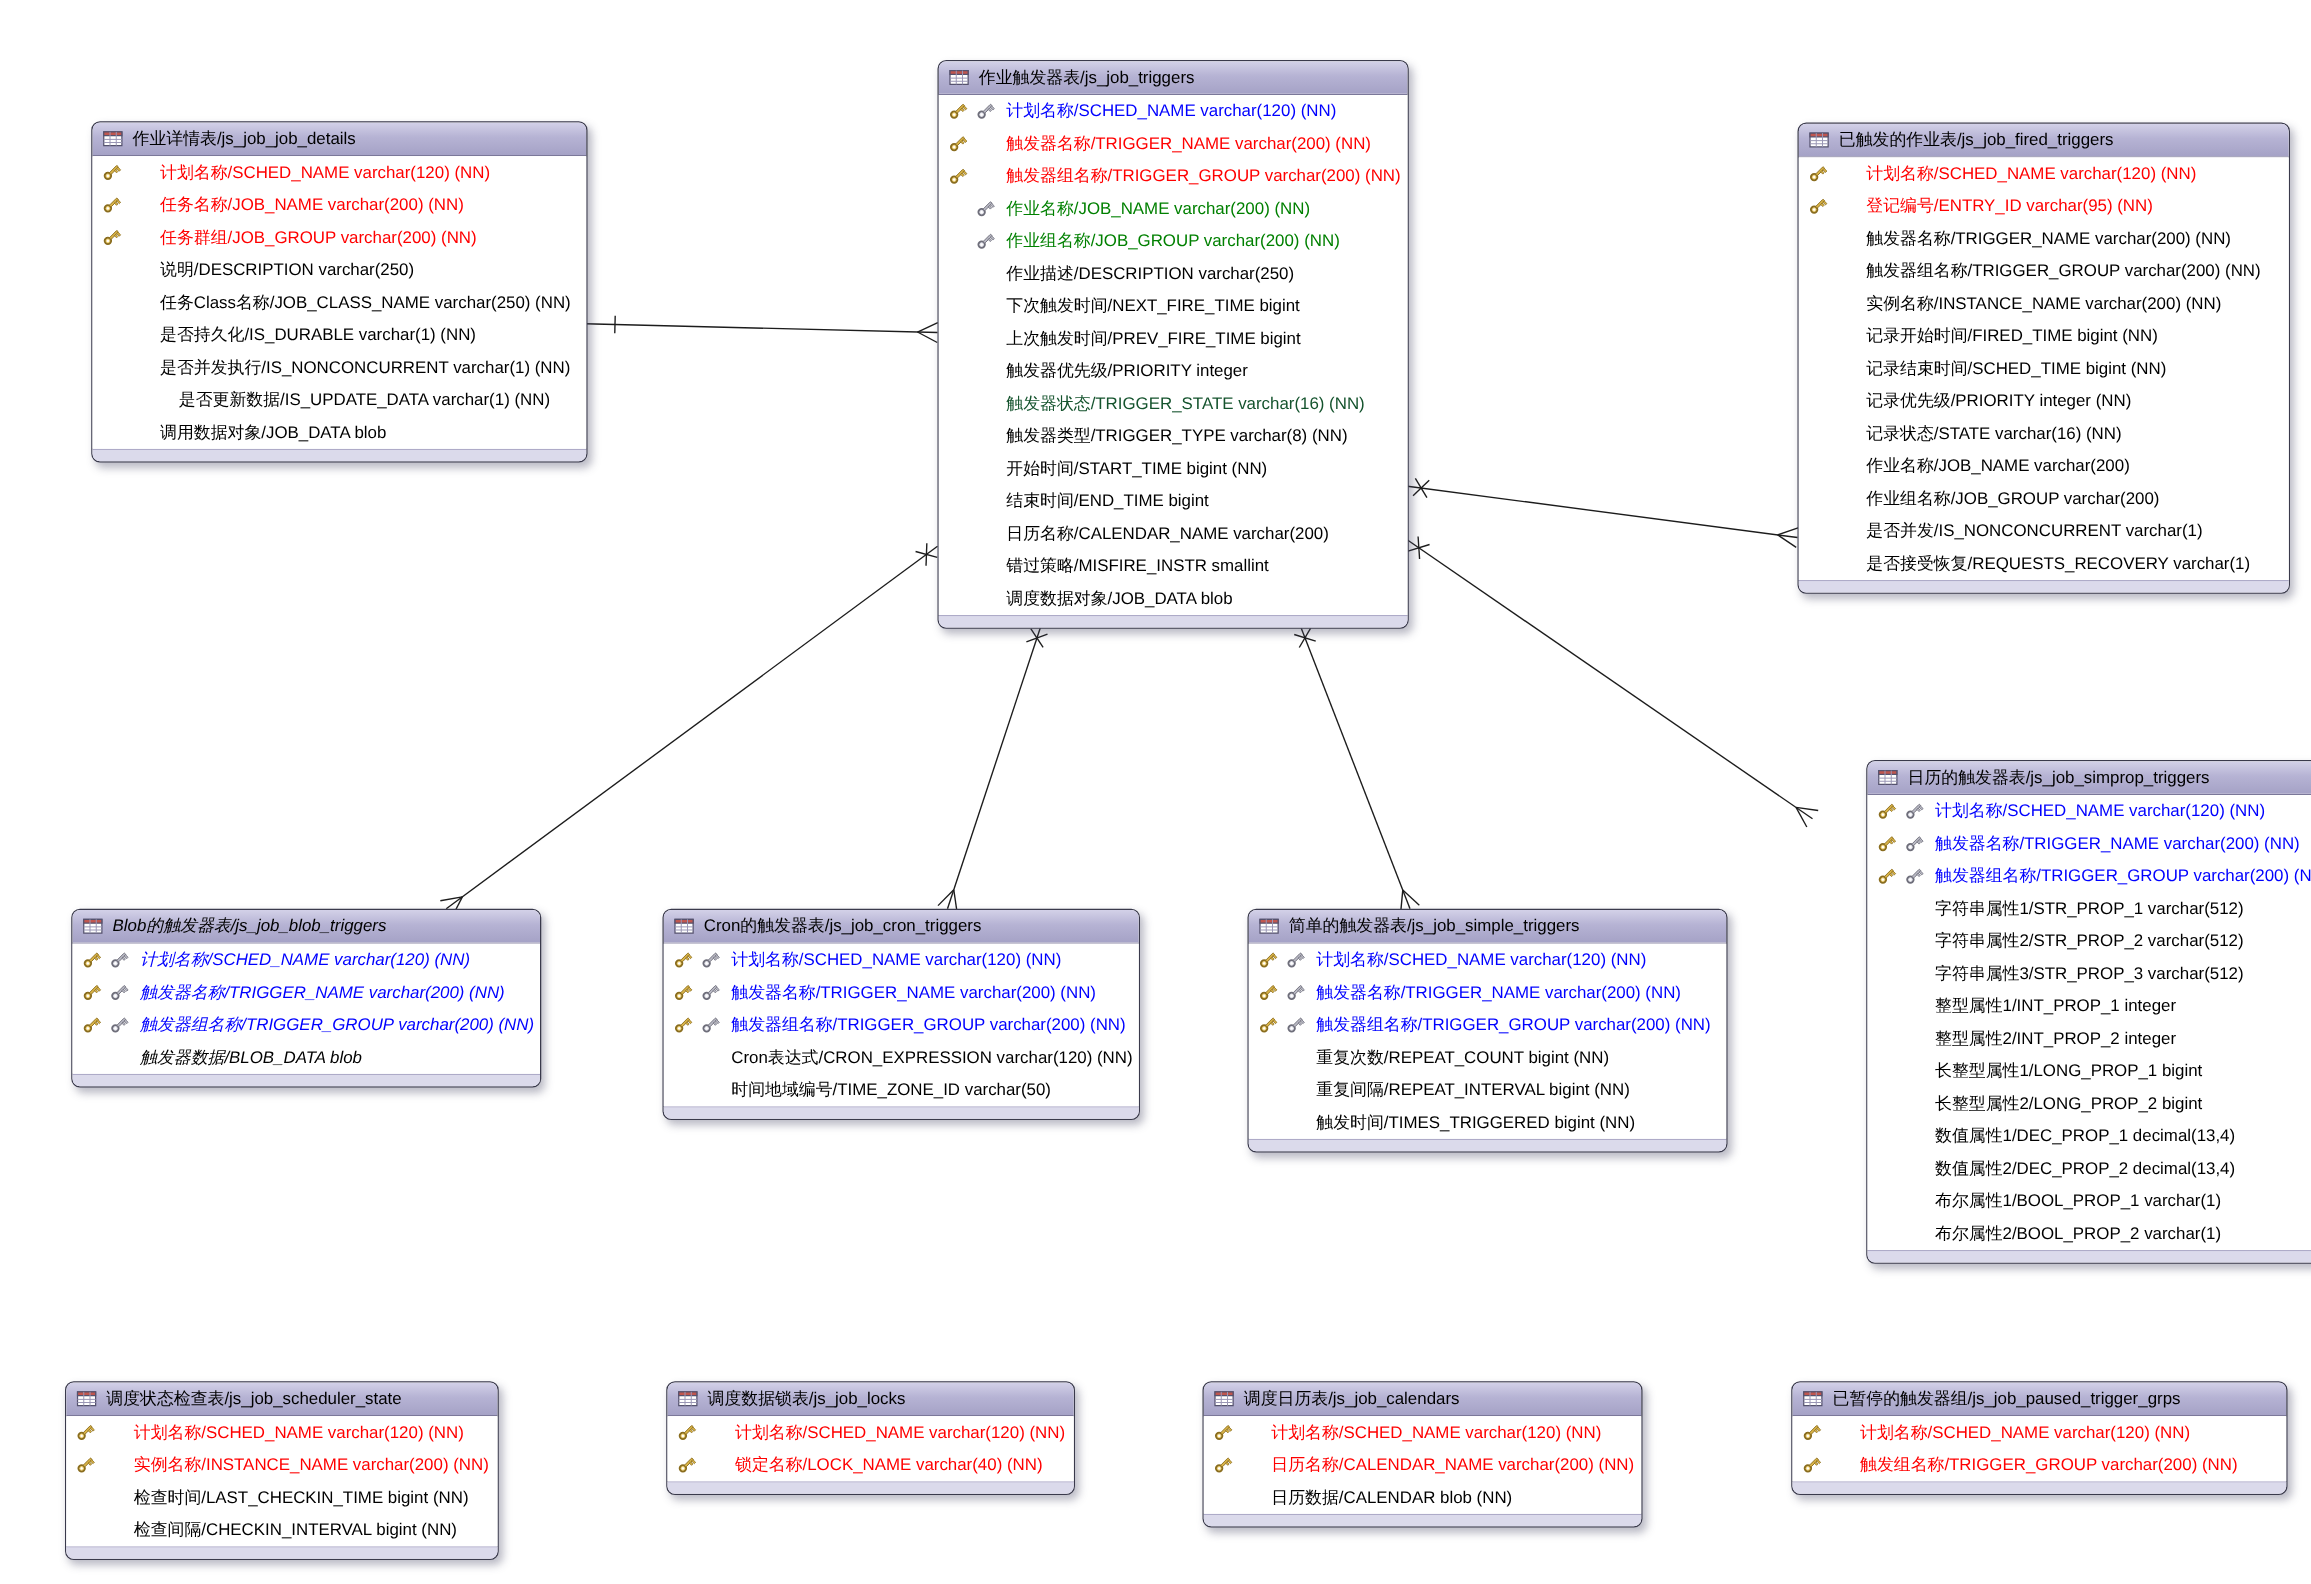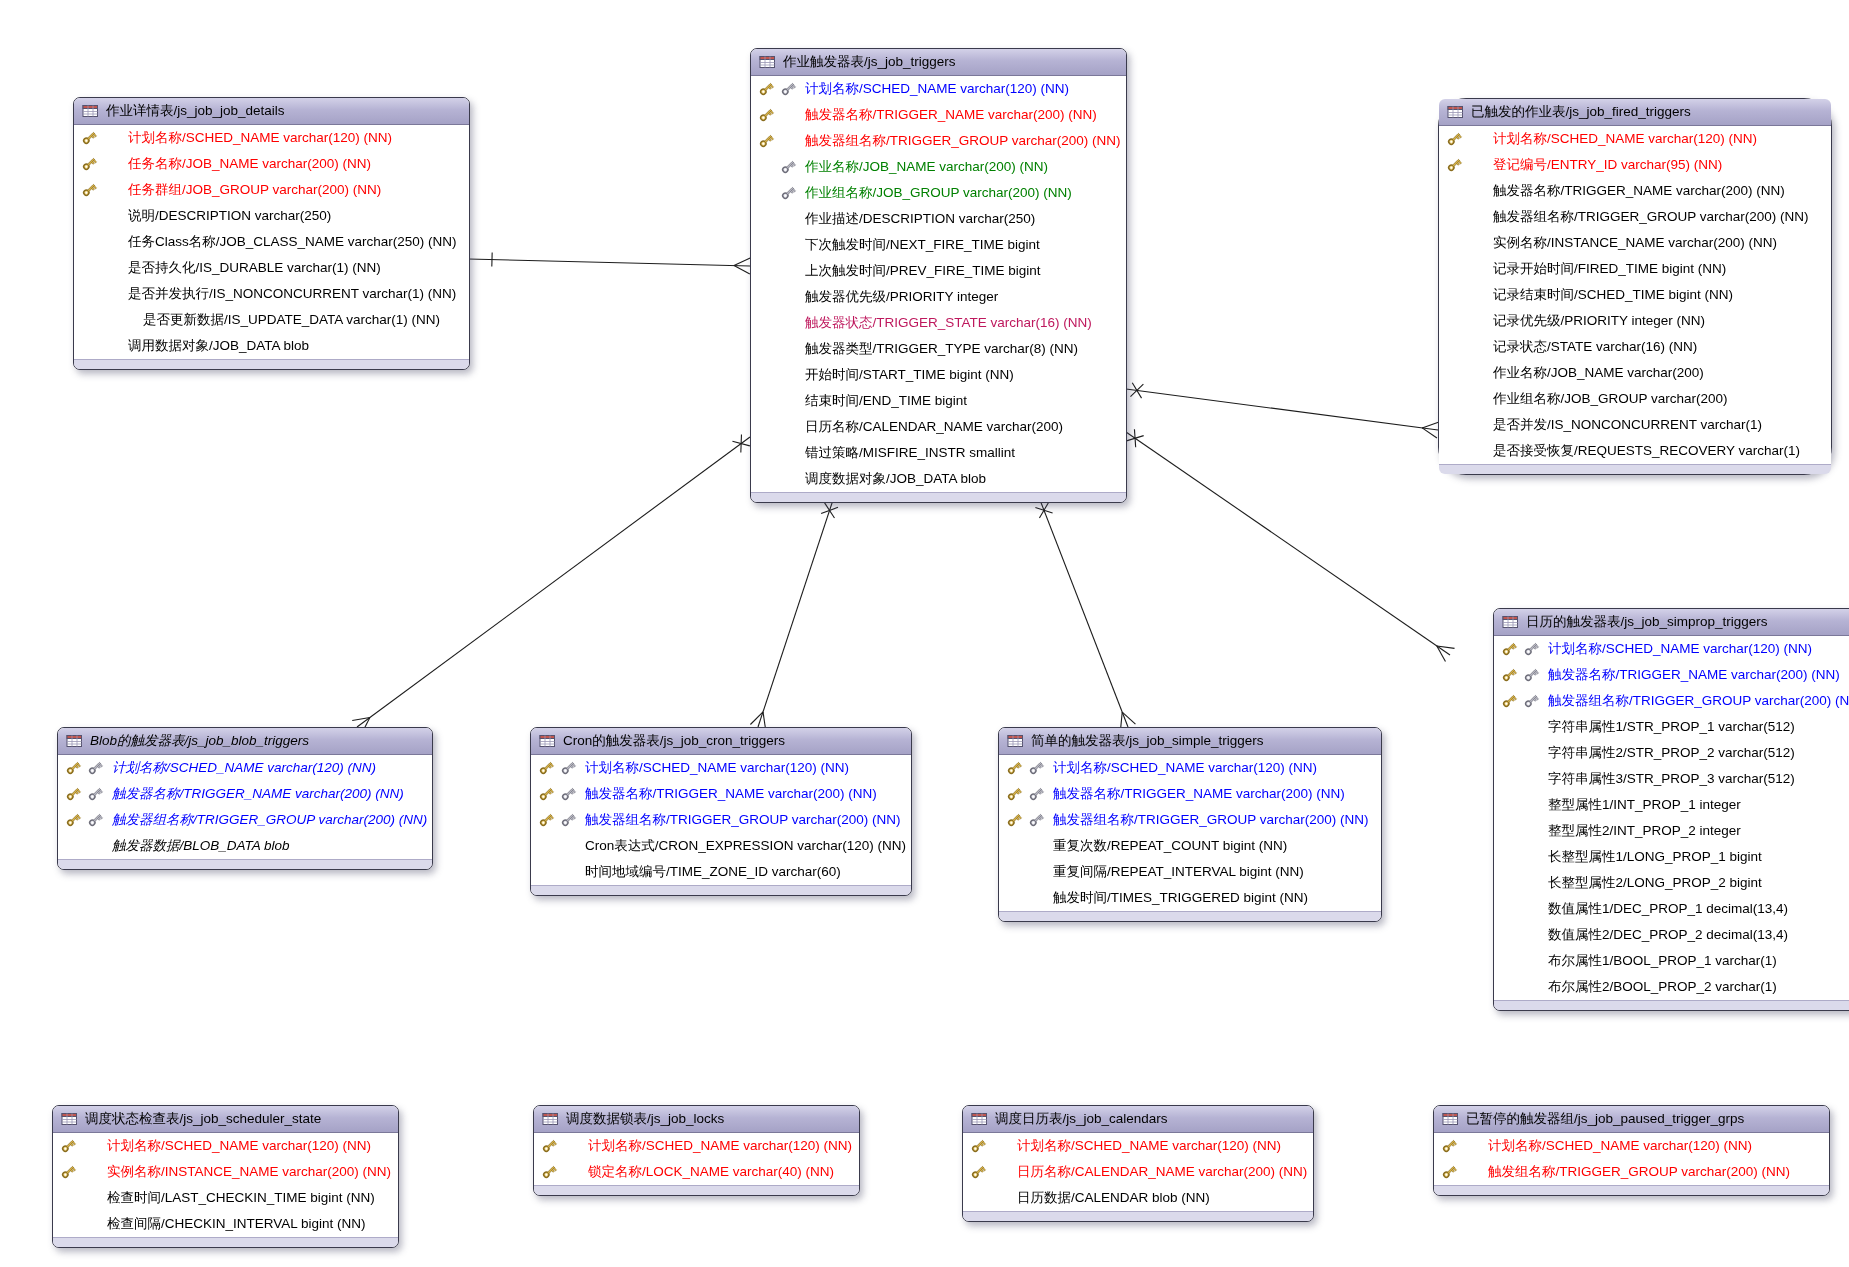--- a/index.html
+++ b/index.html
@@ -235,21 +235,21 @@
         <div class="trow">
           <span class="ftext" style="color: rgb(0, 0, 0);">下次触发时间/NEXT_FIRE_TIME bigint</span>
         </div>
         <div class="trow">
           <span class="ftext" style="color: rgb(0, 0, 0);">上次触发时间/PREV_FIRE_TIME bigint</span>
         </div>
         <div class="trow">
           <span class="ftext" style="color: rgb(0, 0, 0);">触发器优先级/PRIORITY integer</span>
         </div>
         <div class="trow">
-          <span class="ftext" style="color: #be185d;">触发器状态/TRIGGER_STATE varchar(16) (NN)</span>
+          <span class="ftext" style="color: #14532d;">触发器状态/TRIGGER_STATE varchar(16) (NN)</span>
         </div>
         <div class="trow">
           <span class="ftext" style="color: rgb(0, 0, 0);">触发器类型/TRIGGER_TYPE varchar(8) (NN)</span>
         </div>
         <div class="trow">
           <span class="ftext" style="color: rgb(0, 0, 0);">开始时间/START_TIME bigint (NN)</span>
         </div>
         <div class="trow">
           <span class="ftext" style="color: rgb(0, 0, 0);">结束时间/END_TIME bigint</span>
         </div>
@@ -258,21 +258,21 @@
         </div>
         <div class="trow">
           <span class="ftext" style="color: rgb(0, 0, 0);">错过策略/MISFIRE_INSTR smallint</span>
         </div>
         <div class="trow">
           <span class="ftext" style="color: rgb(0, 0, 0);">调度数据对象/JOB_DATA blob</span>
         </div>
       </div>
       <div class="tstrip"></div>
     </div>
-    <div class="table" style="left: 1438px; top: 98px; width: 392px; border-radius: 28px;">
+    <div class="table" style="left: 1438px; top: 98px; width: 392px;">
       <div class="thead">
         <span class="ticon">
           <svg width="17" height="14" viewBox="0 0 17 14">
             <rect x="1" y="1.5" width="14.5" height="11" fill="#ffffff" stroke="#55526e" stroke-width="1"></rect>
             <rect x="1" y="1.5" width="14.5" height="3" fill="#c0564f" stroke="#55526e" stroke-width="1"></rect>
             <line x1="6" y1="1.5" x2="6" y2="12.5" stroke="#9a97b5" stroke-width="0.8"></line>
             <line x1="11" y1="1.5" x2="11" y2="12.5" stroke="#9a97b5" stroke-width="0.8"></line>
             <line x1="1" y1="7.5" x2="15.5" y2="7.5" stroke="#9a97b5" stroke-width="0.8"></line>
             <line x1="1" y1="10" x2="15.5" y2="10" stroke="#9a97b5" stroke-width="0.8"></line>
           </svg>
@@ -527,21 +527,21 @@
                 <rect x="13.1" y="9.2" width="1.5" height="3.1" fill="#b9b9c4" stroke="#6e6e7a" stroke-width="0.6"></rect>
               </g>
             </svg>
           </span>
           <span class="ftext" style="color: rgb(0, 0, 255);">触发器组名称/TRIGGER_GROUP varchar(200) (NN)</span>
         </div>
         <div class="trow">
           <span class="ftext" style="color: rgb(0, 0, 0);">Cron表达式/CRON_EXPRESSION varchar(120) (NN)</span>
         </div>
         <div class="trow">
-          <span class="ftext" style="color: rgb(0, 0, 0);">时间地域编号/TIME_ZONE_ID varchar(60)</span>
+          <span class="ftext" style="color: rgb(0, 0, 0);">时间地域编号/TIME_ZONE_ID varchar(50)</span>
         </div>
       </div>
       <div class="tstrip"></div>
     </div>
     <div class="table" style="left: 998px; top: 727px; width: 382px;">
       <div class="thead">
         <span class="ticon">
           <svg width="17" height="14" viewBox="0 0 17 14">
             <rect x="1" y="1.5" width="14.5" height="11" fill="#ffffff" stroke="#55526e" stroke-width="1"></rect>
             <rect x="1" y="1.5" width="14.5" height="3" fill="#c0564f" stroke="#55526e" stroke-width="1"></rect>

